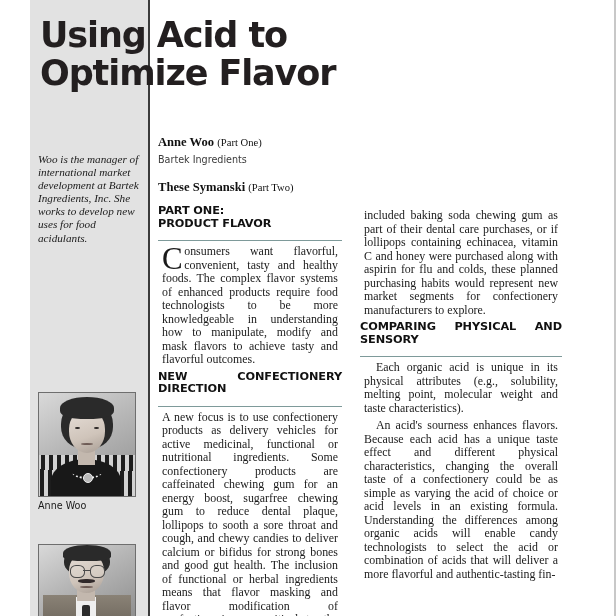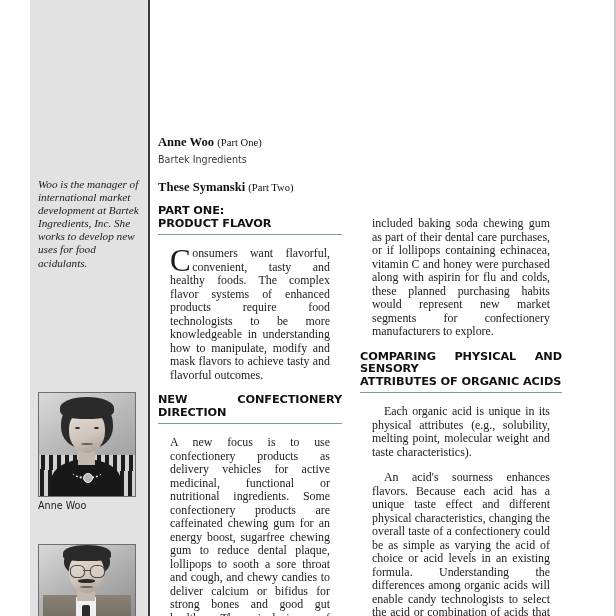--- a/index.html
+++ b/index.html
@@ -61,21 +61,21 @@
     letter-spacing: -1.1px;
     color: #231f20;
     z-index: 5;
     white-space: pre-line;
   }
 
   
   .bio {
     position: absolute;
     left: 38px;
-    top: 178px;
+    top: 153px;
     width: 104px;
     font-family: "Liberation Serif", serif;
     font-style: italic;
     font-size: 11.2px;
     line-height: 13.1px;
     color: #1a1a1a;
     text-align: left;
   }
   .bio p { margin: 0; }
   .bio p + p { text-indent: 9px; }
@@ -224,46 +224,48 @@
   #col-right { left: 360px; width: 202px; }
 
   .sec-head {
     font-family: "DejaVu Sans", sans-serif;
     font-weight: bold;
     font-size: 11.3px;
     line-height: 12.6px;
     letter-spacing: -0.1px;
     color: #111;
     border-bottom: 1.6px solid #7e9a9a;
-    padding-bottom: 4px;
+    padding-bottom: 10px;
     margin-bottom: 3px;
   }
   .sec-head.spaced { margin-top: 0; }
 
-  .para { margin: 12px; }
+  .para { margin: 4px; }
   .para.indent { text-indent: 12px; }
 
   .dropcap-para::first-letter {
     float: left;
     font-family: "Liberation Serif", serif;
     font-size: 31px;
     line-height: 25px;
     padding: 1px 1.5px 0 0;
     font-weight: normal;
   }
 </style>
 </head>
 <body>
 
 <div id="page">
 
   <div class="sidebar-band"></div>
   <div class="sidebar-rule"></div>
   <div class="page-right-edge"></div>
 
+  <div class="title">Using Acid to
+Optimize Flavor</div>
 
   <div class="bio">
     <p>Woo is the manager of international market development at Bartek Ingredients, Inc. She works to develop new uses for food acidulants.</p>
   </div>
 
   <div class="photo" id="photo-woo">
     <div class="portrait">
       <div class="bg-studio"></div>
       <div class="stripes" style="left:-6px; top:62px; width:110px; height:44px;"></div>
       <div class="shoulders" style="left:12px; top:66px; width:70px; height:44px; background:#181818;"></div>
@@ -318,19 +320,18 @@
     <p class="para dropcap-para">Consumers want flavorful, convenient, tasty and healthy foods. The complex flavor systems of enhanced products require food technologists to be more knowledgeable in understanding how to manipulate, modify and mask flavors to achieve tasty and flavorful outcomes.</p>
     <div class="sec-head spaced">NEW CONFECTIONERY DIRECTION</div>
     <p class="para">A new focus is to use confectionery products as delivery vehicles for active medicinal, functional or nutritional ingredients. Some confectionery products are caffeinated chewing gum for an energy boost, sugarfree chewing gum to reduce dental plaque, lollipops to sooth a sore throat and cough, and chewy candies to deliver calcium or bifidus for strong bones and good gut health. The inclusion of functional or herbal ingredients means that flavor masking and flavor modification of confectioneries are critical to the success of these new products.</p>
     <p class="para indent">If confectionery manufacturers can convert a portion of impulse purchases (80 percent of all purchases) to planned pur-</p>
   </div>
 
   <div class="col" id="col-right">
     <p class="para">included baking soda chewing gum as part of their dental care purchases, or if lollipops containing echinacea, vitamin C and honey were purchased along with aspirin for flu and colds, these planned purchasing habits would represent new market segments for confectionery manufacturers to explore.</p>
     <div class="sec-head spaced">
       <div>COMPARING PHYSICAL AND SENSORY</div>
-      <div>ATTRIBUTES OF ORGANIC ACIDS</div>
     </div>
     <p class="para indent">Each organic acid is unique in its physical attributes (e.g., solubility, melting point, molecular weight and taste characteristics).</p>
     <p class="para indent">An acid's sourness enhances flavors. Because each acid has a unique taste effect and different physical characteristics, changing the overall taste of a confectionery could be as simple as varying the acid of choice or acid levels in an existing formula. Understanding the differences among organic acids will enable candy technologists to select the acid or combination of acids that will deliver a more flavorful and authentic-tasting fin-</p>
   </div>
 
 </div>
 
 </body></html>

